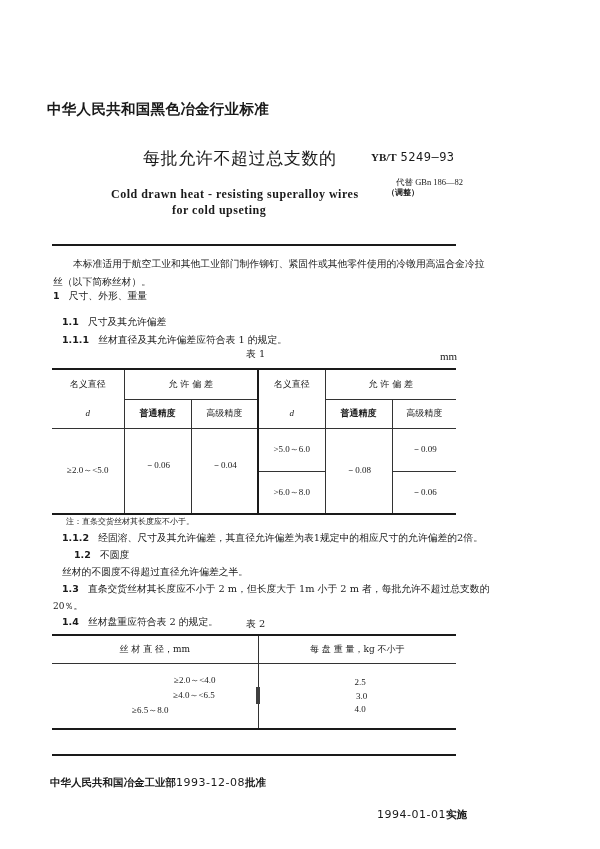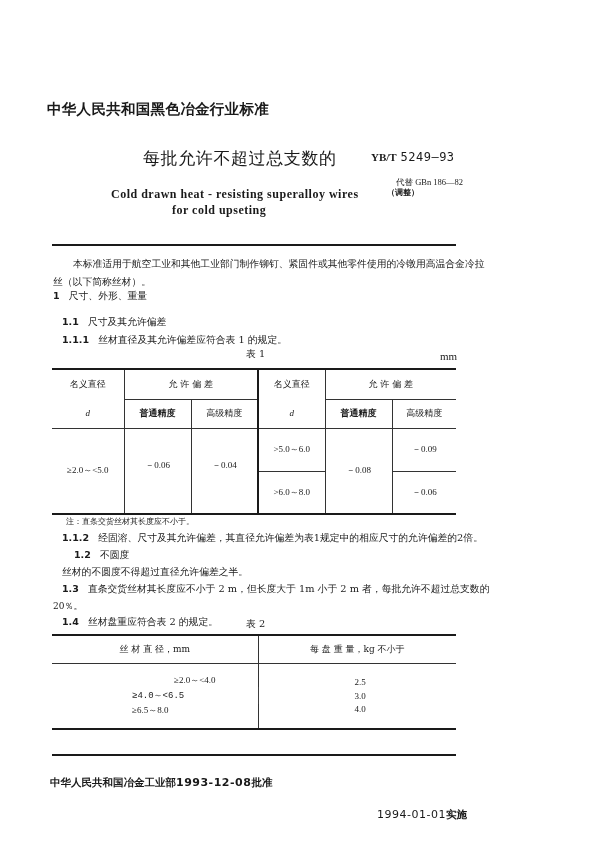--- a/index.html
+++ b/index.html
@@ -25,21 +25,21 @@
   .rule { position: absolute; background: #1a1a1a; }
 
   .body-text { font-size: 9.8px; }
   .sec-num { font-weight: bold; font-family: "DejaVu Sans", sans-serif; font-size: 9.5px; margin-right: 6px; }
 
   table.t { position: absolute; border-collapse: collapse; font-size: 9px; }
   table.t td { text-align: center; vertical-align: middle; padding: 0; }
   .num-cell { font-family: "Liberation Serif", serif; font-size: 9px; }
 
   .footer-left { left: 50px; top: 776px; font-size: 10.5px; font-weight: bold; }
-  .footer-left .d { font-family: "DejaVu Sans", sans-serif; font-weight: bold; font-size: 11px; letter-spacing: 0.5px; text-align: right; }
+  .footer-left .d { font-family: "DejaVu Sans", sans-serif; font-weight: normal; font-size: 11px; letter-spacing: 0.5px; text-align: right; }
   .footer-right { left: 377px; top: 776px; font-size: 10.5px; font-weight: bold; margin-top: 32px; }
   .footer-right .d { font-family: "DejaVu Sans", sans-serif; font-weight: normal; font-size: 11px; letter-spacing: 0.5px; }
 </style>
 </head>
 <body>
 
 <div class="abs std-header sans">中华人民共和国黑色冶金行业标准</div>
 <div class="abs doc-title-cn sans">每批允许不超过总支数的</div>
 <div class="abs doc-code">
   <b>YB/T</b>
@@ -141,21 +141,21 @@
   <tbody>
       <tr style="height:28px;">
     <td style="border-top:2px solid #1a1a1a; border-bottom:1px solid #333; border-right:1px solid #333;">丝 材 直 径，mm</td>
     <td style="border-top:2px solid #1a1a1a; border-bottom:1px solid #333;">每 盘 重 量，kg   不小于</td>
   </tr>
   <tr style="height:24px;">
     <td class="num-cell" style="border-right:1px solid #333; text-align:center; padding-left:80px; vertical-align:bottom;">≥2.0～&lt;4.0</td>
     <td class="num-cell" style="text-align:left; padding-left:96px; vertical-align:bottom;">2.5</td>
   </tr>
   <tr style="height:17px;">
-    <td class="num-cell" style="border-right:1px solid #404040; text-align:left; padding-left:80px;font-family:Liberation Mono, monospace;">≥4.0～&lt;6.5</td>
+    <td class="num-cell" style="border-right:4px solid #404040; text-align:center; padding-left:80px;">≥4.0～&lt;6.5</td>
     <td class="num-cell" style="text-align:left; padding-left:96px;">3.0</td>
   </tr>
   <tr style="height:25px;">
     <td class="num-cell" style="border-right:1px solid #333; border-bottom:2px solid #1a1a1a; text-align:left; padding-left:80px; vertical-align:top;">≥6.5～8.0</td>
     <td class="num-cell" style="border-bottom:2px solid #1a1a1a; text-align:left; padding-left:96px; vertical-align:top;">4.0</td>
   </tr>
 </tbody>
   </table>
 
 <div class="rule" style="left:52px; top:754px; width:404px; height:1.5px;"></div>

